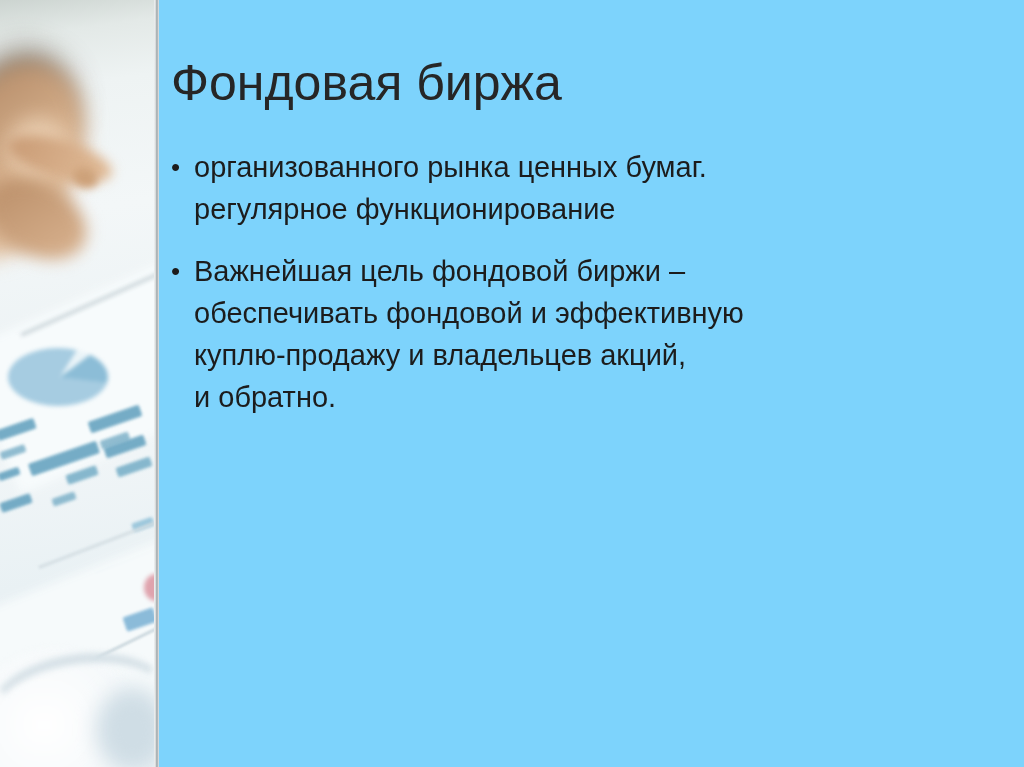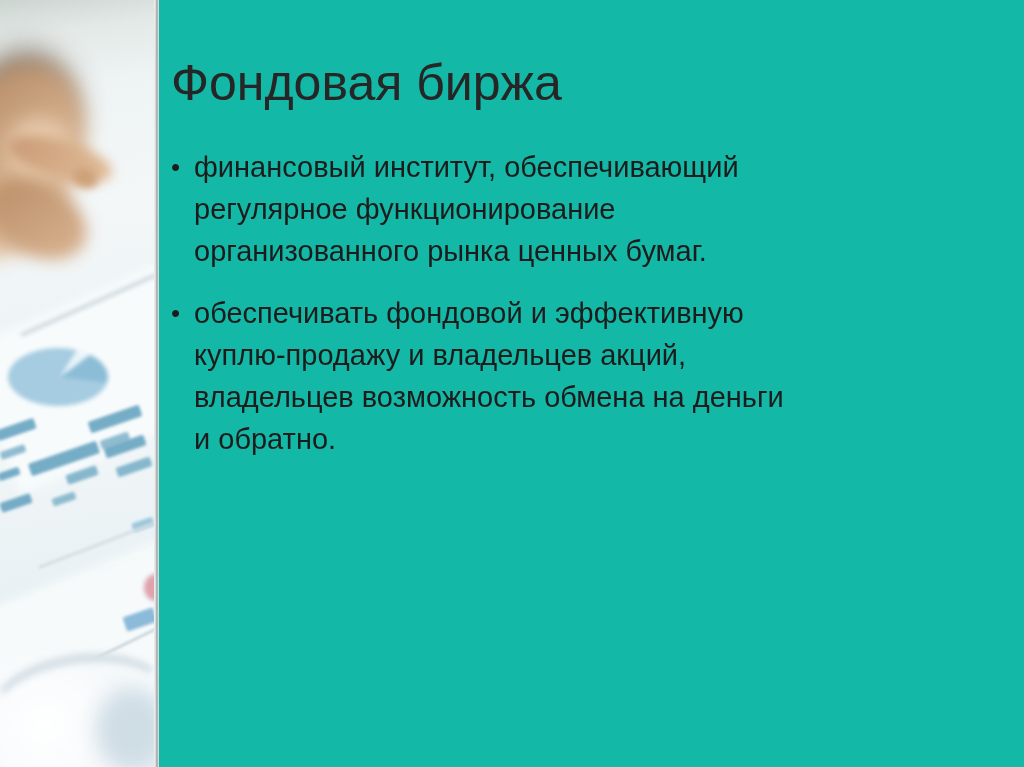--- a/index.html
+++ b/index.html
@@ -1,18 +1,18 @@
 <!DOCTYPE html>
 <html><head>
 <meta charset="utf-8">
 <style>
   html,body { margin:0; padding:0; background:#ffffff; }
   .slide {
     position:relative; width:1024px; height:767px; overflow:hidden;
-    background:#14b8a6; font-family:"Liberation Sans","DejaVu Sans",sans-serif;
+    background:#7dd3fc; font-family:"Liberation Sans","DejaVu Sans",sans-serif;
   }
 
   
   .strip { position:absolute; left:0; top:0; width:154px; height:767px; overflow:hidden; }
   .strip div { position:absolute; }
   .ph-bg { left:0; top:0; width:154px; height:767px;
     background:linear-gradient(172deg,#ccd4d0 0%,#e3e9e7 5%,#eef3f3 12%,#f3f7f8 28%,
       #edf3f5 45%,#f0f5f7 60%,#e9f1f4 75%,#e2ecf1 90%,#e4edf1 100%); }
   .ph-hand-shadow { left:-30px; top:50px; width:100px; height:125px; background:#6f6152;
     border-radius:50%; filter:blur(16px); transform:rotate(18deg); opacity:.85; }
@@ -122,30 +122,29 @@
 
   <div class="divider"></div>
 
   <div class="content">
     <h1 class="title">Фондовая биржа</h1>
 
     <ul class="bullets">
       <li>
         <span class="marker">•</span>
         <div class="lines">
-          <div>финансовый институт, обеспечивающий</div>
+          <div>организованного рынка ценных бумаг.</div>
           <div>регулярное функционирование</div>
-          <div>организованного рынка ценных бумаг.</div>
         </div>
       </li>
       <li>
         <span class="marker">•</span>
         <div class="lines">
+          <div>Важнейшая цель фондовой биржи –</div>
           <div>обеспечивать фондовой и эффективную</div>
           <div>куплю-продажу и владельцев акций,</div>
-          <div>владельцев возможность обмена на деньги</div>
           <div>и обратно.</div>
         </div>
       </li>
     </ul>
   </div>
 
 </div>
 
 </body></html>

